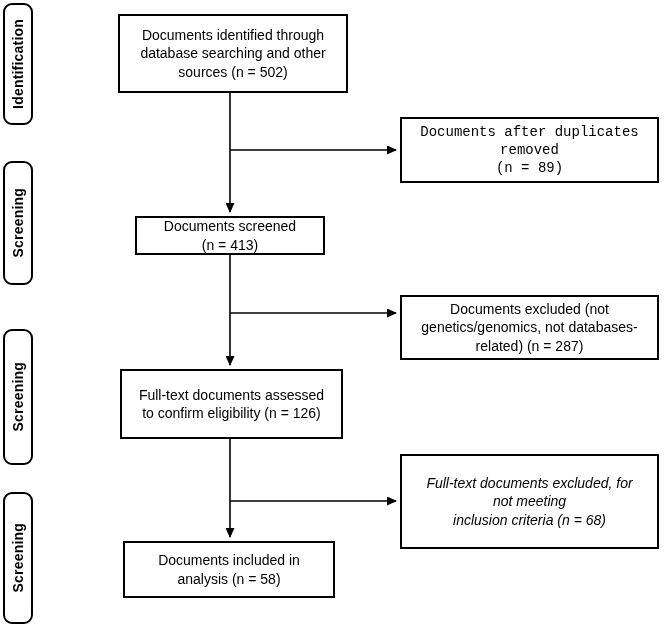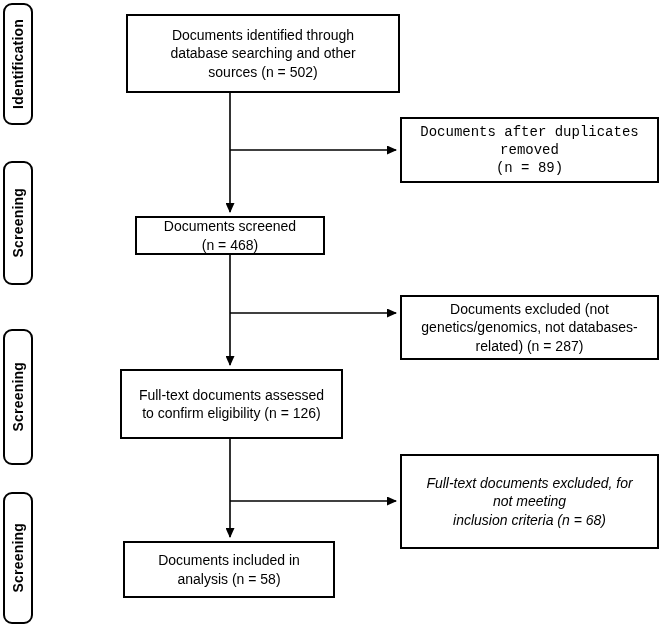--- a/index.html
+++ b/index.html
@@ -60,21 +60,21 @@
     white-space: pre-line;
     display: block;
     padding: 2px 6px;
   }
   
   #stage-identification { top: 3px;   height: 122px; }
   #stage-screening-1    { top: 161px; height: 124px; }
   #stage-screening-2    { top: 329px; height: 136px; }
   #stage-screening-3    { top: 492px; height: 132px; }
   
-  #box-identified  { left: 118px; top: 14px;  width: 274px; height: 79px; margin-left: 8px; }
+  #box-identified  { left: 118px; top: 14px;  width: 230px; height: 79px; }
   #box-duplicates  { left: 400px; top: 117px; width: 259px; height: 66px; font-family: Liberation Mono, monospace; }
   #box-screened    { left: 135px; top: 216px; width: 190px; height: 39px; }
   #box-excluded    { left: 400px; top: 295px; width: 259px; height: 65px; }
   #box-fulltext    { left: 120px; top: 369px; width: 223px; height: 70px; text-align: center; }
   #box-ft-excluded { left: 400px; top: 454px; width: 259px; height: 95px; font-style: italic; }
   #box-included    { left: 123px; top: 541px; width: 212px; height: 57px; }
 </style>
 </head>
 <body>
 
@@ -111,21 +111,21 @@
     <span>Documents identified through
 database searching and other
 sources (n = 502)</span>
   </div>
   <div class="box" id="box-duplicates">
     <span>Documents after duplicates removed
 (n = 89)</span>
   </div>
   <div class="box" id="box-screened">
     <span>Documents screened
-(n = 468)</span>
+(n = 413)</span>
   </div>
   <div class="box" id="box-excluded">
     <span>Documents excluded (not
 genetics/genomics, not databases-
 related) (n = 287)</span>
   </div>
   <div class="box" id="box-fulltext">
     <span>Full-text documents assessed
 to confirm eligibility (n = 126)</span>
   </div>

